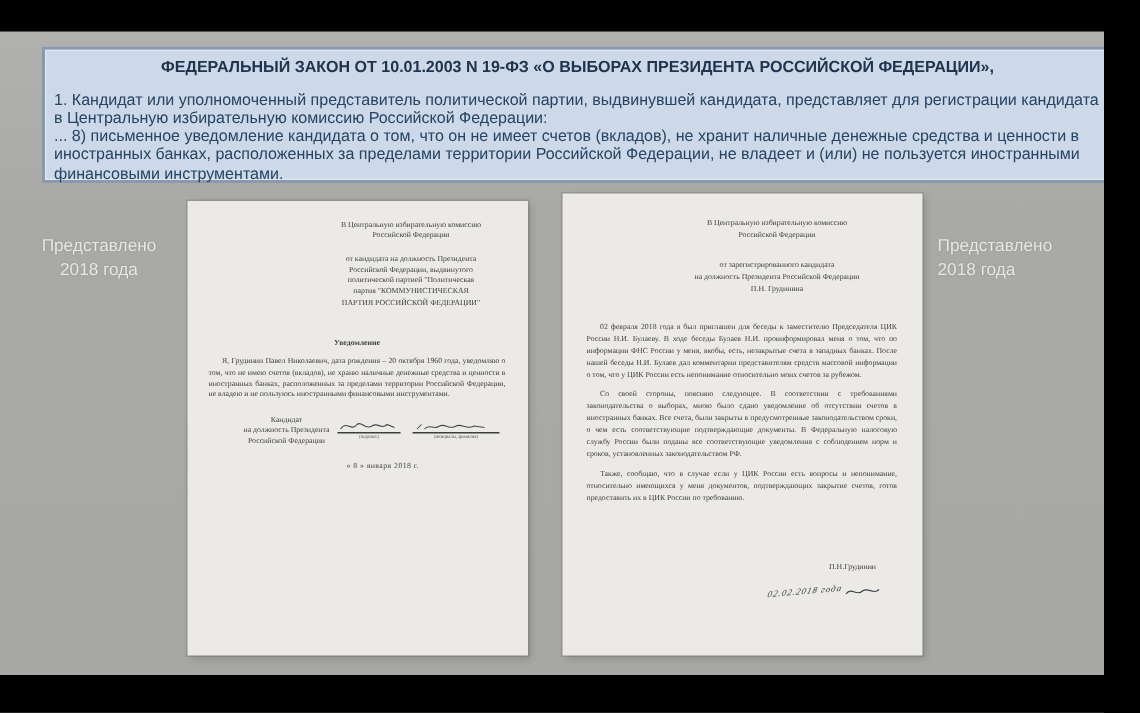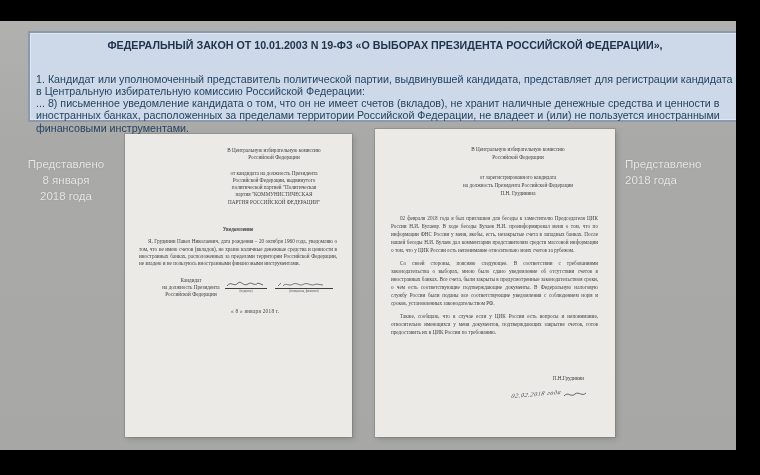--- a/index.html
+++ b/index.html
@@ -12,21 +12,21 @@
   .bar.top{top:0;height:21px;}
   .bar.bottom{top:450px;height:25px;}
 
   
   .law-box{
     position:absolute;left:28px;top:31px;width:714px;height:91px;box-sizing:border-box;
     background:#cdd9e8;border:2px solid #8a99ad;padding:6px 6px 4px 6px;
     box-shadow:inset 0 0 0 1px #dfe7f1;
   }
   .law-title{text-align:center;font-weight:bold;color:#20344e;font-size:10.7px;line-height:12.5px;}
-  .law-body{margin-top:21px;color:#264563;font-size:10.7px;line-height:12.3px;font-weight:500;}
+  .law-body{margin-top:9px;color:#264563;font-size:10.7px;line-height:12.3px;font-weight:500;}
   .law-body p{margin:0;}
 
   
   .caption{position:absolute;top:156px;color:#e7e7e5;font-size:11.5px;line-height:16px;
     text-shadow:0 0 1px rgba(120,120,120,.6);}
   .caption.left{left:10px;width:112px;text-align:center;}
   .caption.right{left:625px;width:120px;text-align:left;}
 
   
   .paper{
@@ -71,21 +71,20 @@
   <div class="law-box">
     <div class="law-title">ФЕДЕРАЛЬНЫЙ ЗАКОН ОТ 10.01.2003 N 19-ФЗ «О ВЫБОРАХ ПРЕЗИДЕНТА РОССИЙСКОЙ ФЕДЕРАЦИИ»,</div>
     <div class="law-body">
       <p>1. Кандидат или уполномоченный представитель политической партии, выдвинувшей кандидата, представляет для регистрации кандидата в Центральную избирательную комиссию Российской Федерации:</p>
       <p>... 8) письменное уведомление кандидата о том, что он не имеет счетов (вкладов), не хранит наличные денежные средства и ценности в иностранных банках, расположенных за пределами территории Российской Федерации, не владеет и (или) не пользуется иностранными финансовыми инструментами.</p>
     </div>
   </div>
 
   <div class="caption left">
     <div>Представлено</div>
-    <div>8 января</div>
     <div>2018 года</div>
   </div>
 
   <div class="caption right">
     <div>Представлено</div>
     <div>2018 года</div>
   </div>
 
   <div class="paper left-doc">
     <div class="doc-head">

